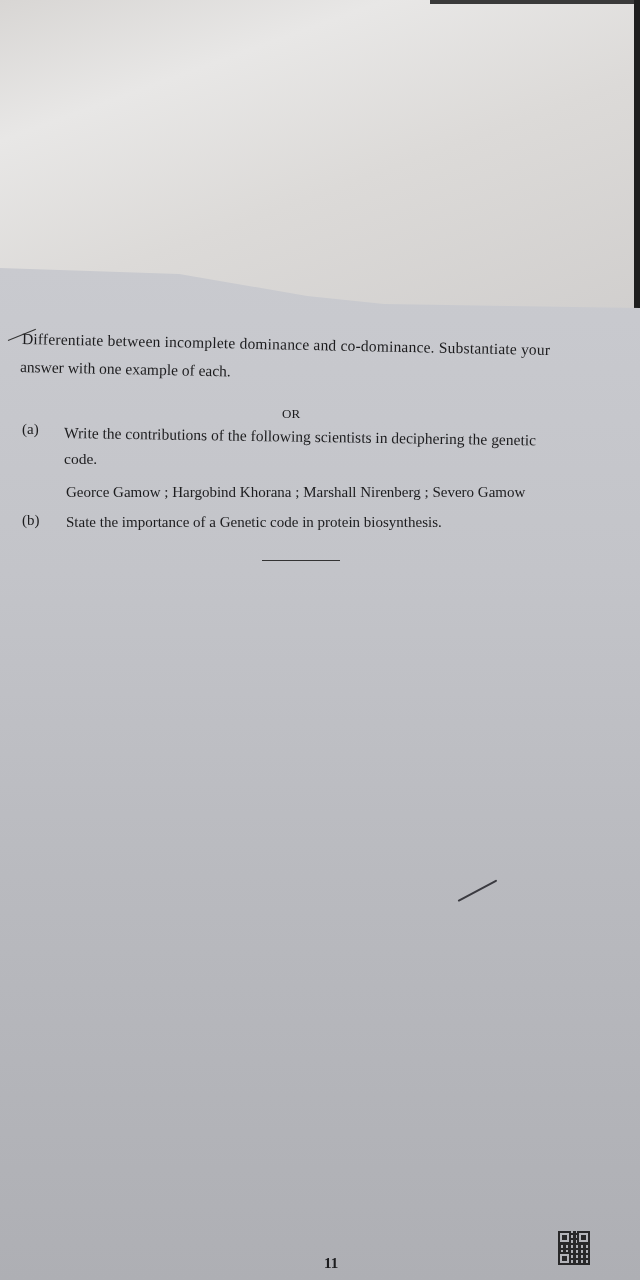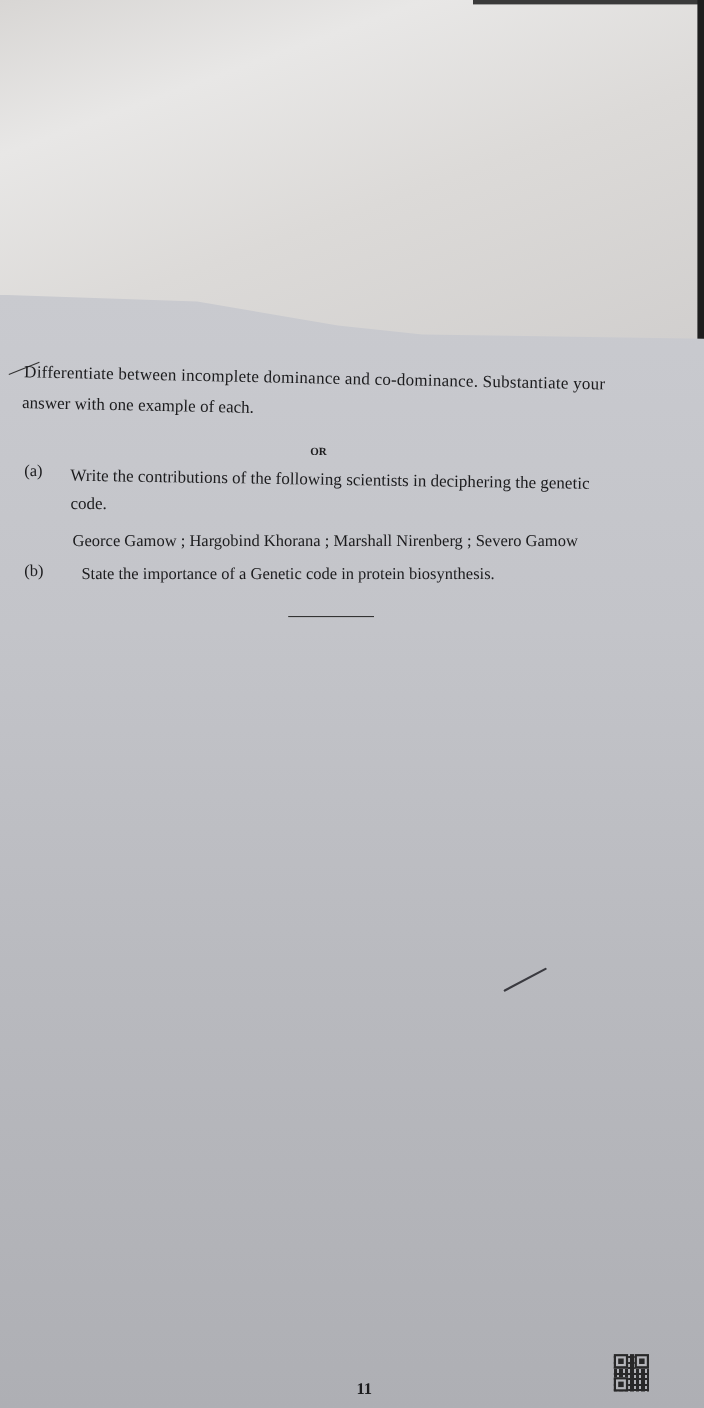--- a/index.html
+++ b/index.html
@@ -19,27 +19,27 @@
     position:absolute; left:430px; top:0; width:210px; height:4px; background:#3a3a3a;
   }
   .paper {
     position:absolute; left:0; top:268px; width:640px; height:1012px;
     background: linear-gradient(180deg, #c9cacf 0%, #c3c4c9 30%, #b9babf 60%, #aeafb4 100%);
     clip-path: polygon(0 0, 28% 6px, 48% 28px, 60% 36px, 100% 40px, 100% 100%, 0 100%);
   }
   .text { position:absolute; color:#1c1c1e; font-size:15.5px; white-space:nowrap; }
   .q-line1 { left:22px; top:330px; transform:rotate(1.2deg); transform-origin:left; letter-spacing:0.2px; }
   .q-line2 { left:20px; top:358px; transform:rotate(1.2deg); transform-origin:left; }
-  .or { left:282px; top:406px; font-weight:bold; font-size:10px; }
+  .or { left:282px; top:406px; font-weight:normal; font-size:13px; }
   .label-a { left:22px; top:421px; font-size:15px; }
   .a-line1 { left:64px; top:424px; transform:rotate(0.9deg); transform-origin:left; }
   .a-line2 { left:64px; top:450px; }
   .names { left:66px; top:484px; font-size:15px; }
   .label-b { left:22px; top:512px; font-size:15px; }
-  .b-line { left:74px; top:514px; font-size:15px; }
+  .b-line { left:66px; top:514px; font-size:15px; }
   .rule { position:absolute; left:262px; top:560px; width:78px; height:1px; background:#333; }
   .tick-mark {
     position:absolute; left:458px; top:900px; width:44px; height:2px; background:#3a3a40;
     transform:rotate(-28deg); transform-origin:left; border-radius:2px;
   }
   .strike-mark {
     position:absolute; left:8px; top:340px; width:30px; height:1px; background:#333;
     transform:rotate(-22deg); transform-origin:left;
   }
   .page-number { left:324px; top:1255px; font-weight:bold; font-size:15px;text-align:center; }

